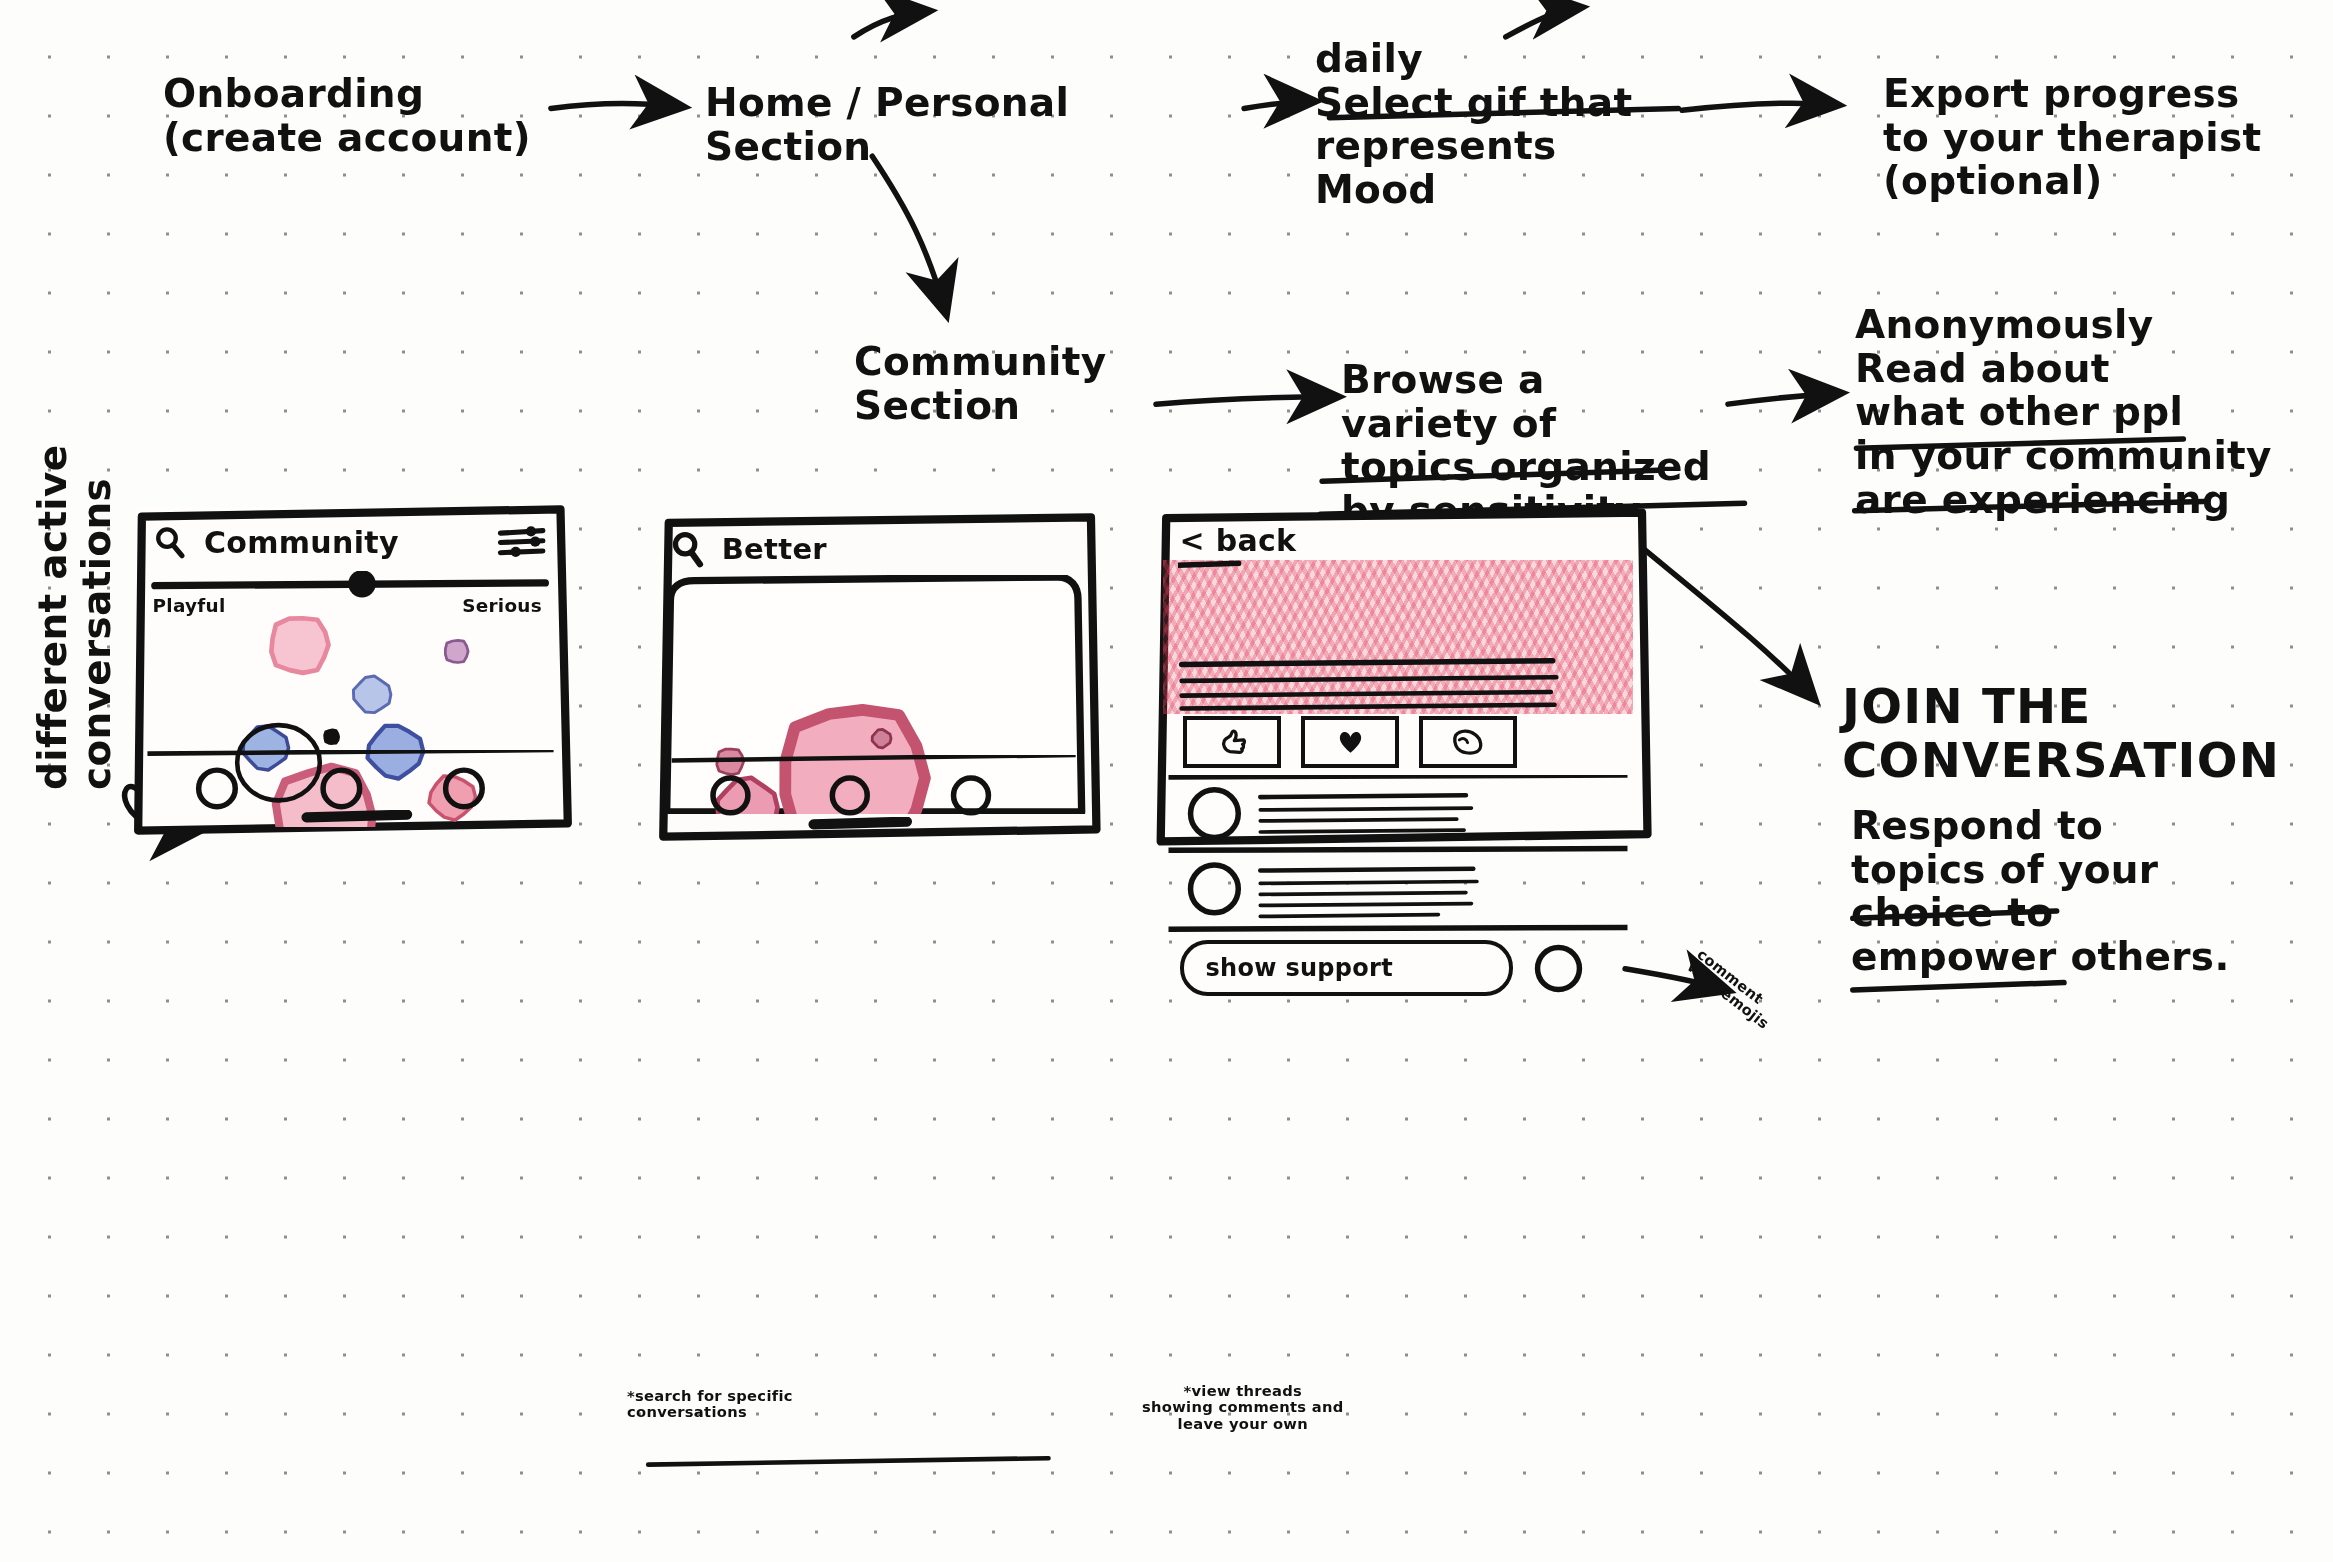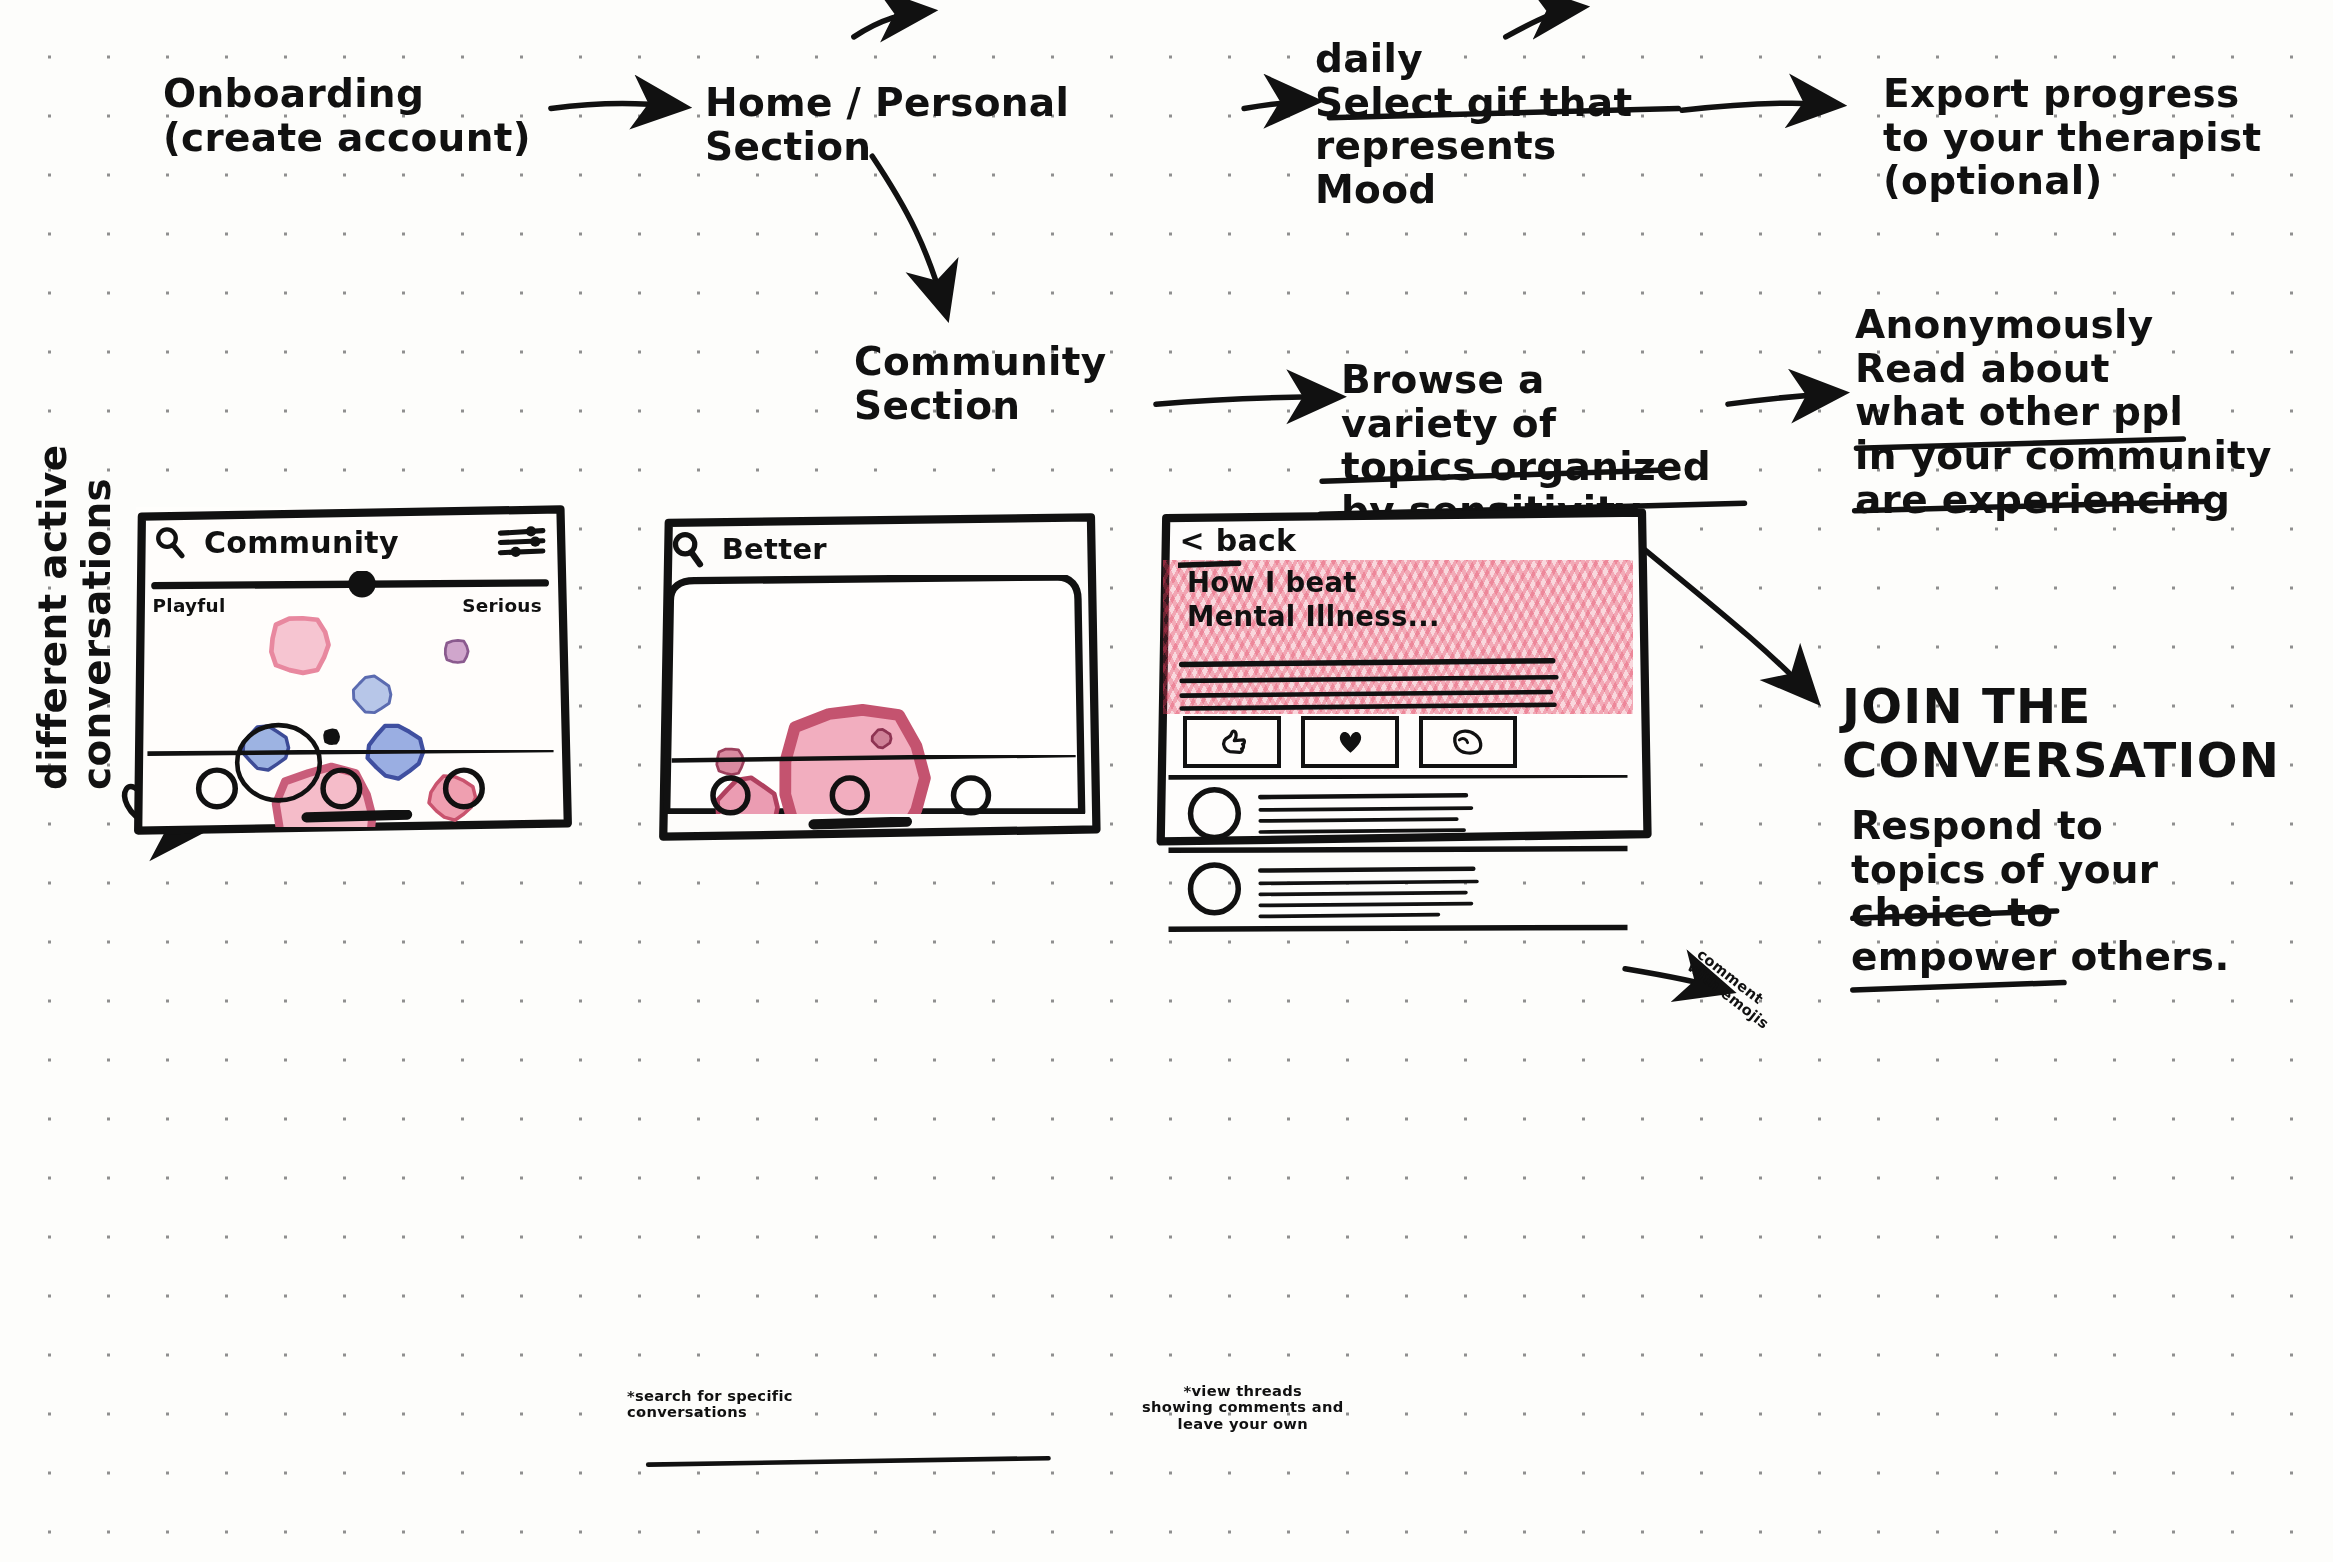--- a/index.html
+++ b/index.html
@@ -215,22 +215,20 @@
 </svg>
 
 <div style="position:absolute; left:1163px; top:512px; width:472px; height:323px;">
 
   <div style="position:absolute; left:0px; top:48px; width:470px; height:154px; background:
        repeating-linear-gradient(118deg, rgba(226,58,90,.40) 0 3.7px, rgba(226,58,90,.12) 3.7px 8.3px),
        repeating-linear-gradient(62deg, rgba(226,58,90,.34) 0 4.6px, rgba(226,58,90,.08) 4.6px 10px);"></div>
 
   <span class="hand" style="position:absolute; left:16.5px; top:11px; font-size:30px; font-weight:600;">&lt; back</span>
 
-  <div class="hand lines" style="position:absolute; left:24px; top:53px; font-size:27.5px; font-weight:700; line-height:1.25;">How I beat
-Mental Illness...</div>
 
   <svg style="position:absolute; left:14.7px; top:42px;" width="450" height="162" viewBox="0 0 490 176">
     <path d="M0,12 L66,10" stroke="#111" stroke-width="6" stroke-linecap="round"></path>
     <path d="M4,120 L408,116" stroke="#111" stroke-width="6" stroke-linecap="round"></path>
     <path d="M4,138 L412,134" stroke="#111" stroke-width="5" stroke-linecap="round"></path>
     <path d="M4,154 L406,150" stroke="#111" stroke-width="5" stroke-linecap="round"></path>
     <path d="M4,168 L410,164" stroke="#111" stroke-width="5" stroke-linecap="round"></path>
   </svg>
 
   <div style="position:absolute; left:20px; top:204px; display:flex; gap:20px;">
@@ -262,20 +260,28 @@
     <path d="M6,82 L506,80" stroke="#111" stroke-width="6"></path>
     <circle cx="56" cy="124" r="26" fill="none" stroke="#111" stroke-width="6"></circle>
     <path d="M106,104 L338,102" stroke="#111" stroke-width="5" stroke-linecap="round"></path>
     <path d="M106,118 L342,116" stroke="#111" stroke-width="4" stroke-linecap="round"></path>
     <path d="M106,130 L330,128" stroke="#111" stroke-width="4" stroke-linecap="round"></path>
     <path d="M106,142 L336,140" stroke="#111" stroke-width="4" stroke-linecap="round"></path>
     <path d="M106,154 L300,152" stroke="#111" stroke-width="4" stroke-linecap="round"></path>
     <path d="M6,168 L506,166" stroke="#111" stroke-width="6"></path>
   </svg>
 
+  <div style="position:absolute; left:16.5px; top:428px; display:flex; align-items:center; gap:20px;">
+    <div style="width:303px;height:48px;border:4.6px solid #111;border-radius:27.5px;display:flex;align-items:center;padding-left:22px;background:#fffdfb;">
+      <span class="hand" style="font-size:24px; font-weight:600;">show support</span>
+    </div>
+    <svg width="51" height="51" viewBox="0 0 56 56">
+      <circle cx="28" cy="28" r="23" fill="none" stroke="#111" stroke-width="6"></circle>
+    </svg>
+  </div>
 </div>
 
 <div class="ink hand cap lines" style="left:627px; top:1388px;">*search for specific
 conversations</div>
 
 <div class="ink hand cap lines" style="left:1142px; top:1383px;text-align:center;">*view threads
 showing comments and
 leave your own</div>
 
 

